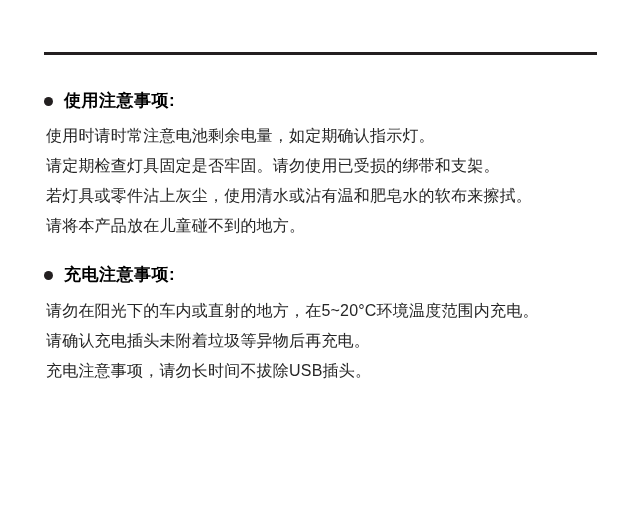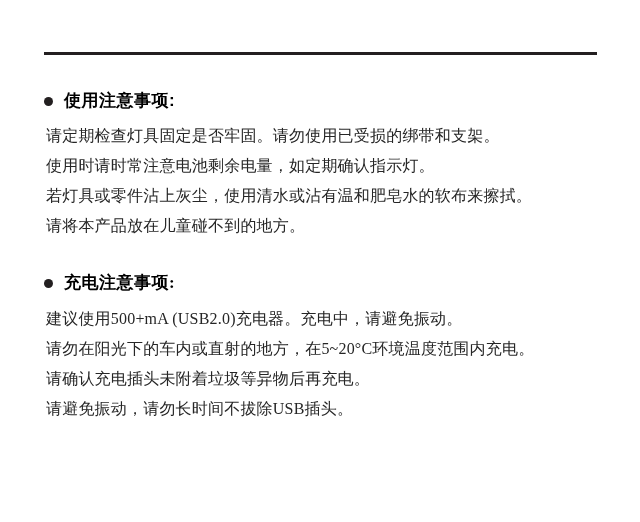--- a/index.html
+++ b/index.html
@@ -24,22 +24,21 @@
   .top-rule {
     margin-top: 52px;
     height: 3px;
     background: #231f20;
     width: 553px;
   }
   .section {
     margin-top: 36px;
   }
   .section.second {
-    margin-top: 32px;
-    font-family: Liberation Serif, serif;
+    margin-top: 24px;
   }
   .section-heading {
     display: flex;
     align-items: center;
     font-size: 17px;
     font-weight: bold;
     color: #000000;
     letter-spacing: 0.5px;
     margin-bottom: 10px;
   }
@@ -72,33 +71,32 @@
 <div class="page">
 
   <div class="top-rule"></div>
 
   <div class="section">
     <div class="section-heading">
       <span class="bullet-dot"></span>
       <span class="heading-text">使用注意事项:</span>
     </div>
     <div class="section-body">
+      <div class="body-line">使用时请时常注意电池剩余电量，如定期确认指示灯。</div>
       <div class="body-line">请定期检查灯具固定是否牢固。请勿使用已受损的绑带和支架。</div>
-      <div class="body-line">使用时请时常注意电池剩余电量，如定期确认指示灯。</div>
       <div class="body-line">若灯具或零件沾上灰尘，使用清水或沾有温和肥皂水的软布来擦拭。</div>
       <div class="body-line">请将本产品放在儿童碰不到的地方。</div>
     </div>
   </div>
 
   <div class="section second">
     <div class="section-heading">
       <span class="bullet-dot"></span>
       <span class="heading-text">充电注意事项:</span>
     </div>
     <div class="section-body">
-      <div class="body-line">建议使用500+mA (USB2.0)充电器。充电中，请避免振动。</div>
       <div class="body-line">请勿在阳光下的车内或直射的地方，在5~20°C环境温度范围内充电。</div>
       <div class="body-line">请确认充电插头未附着垃圾等异物后再充电。</div>
-      <div class="body-line">请避免振动，请勿长时间不拔除USB插头。</div>
+      <div class="body-line">充电注意事项，请勿长时间不拔除USB插头。</div>
     </div>
   </div>
 
 </div>
 
 </body></html>

